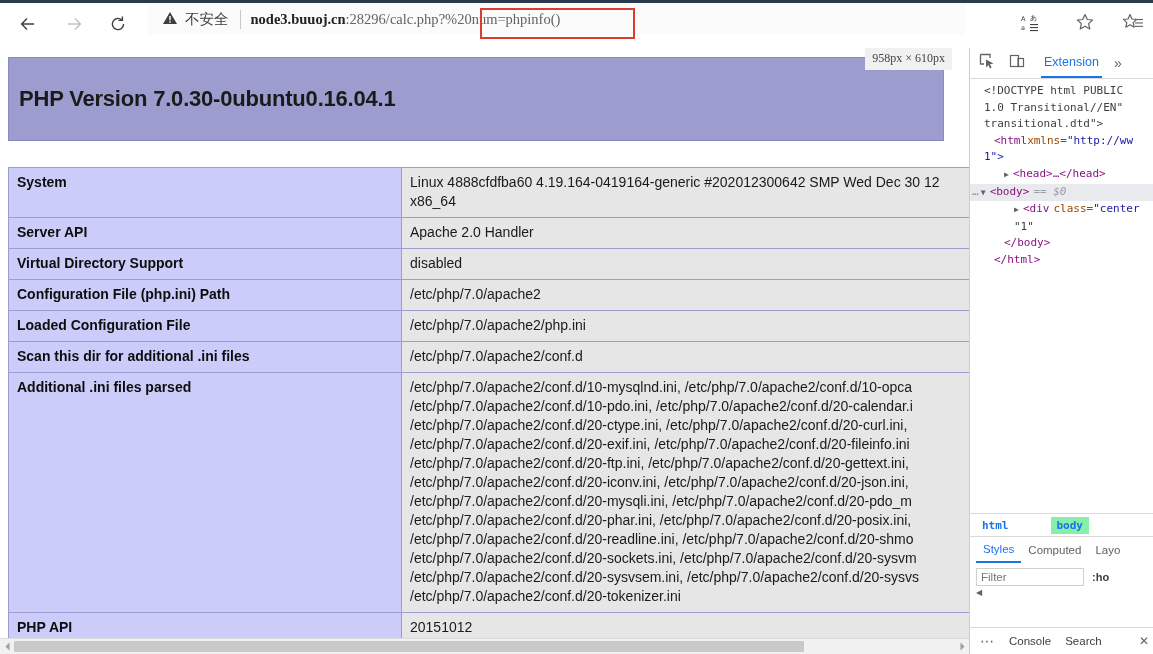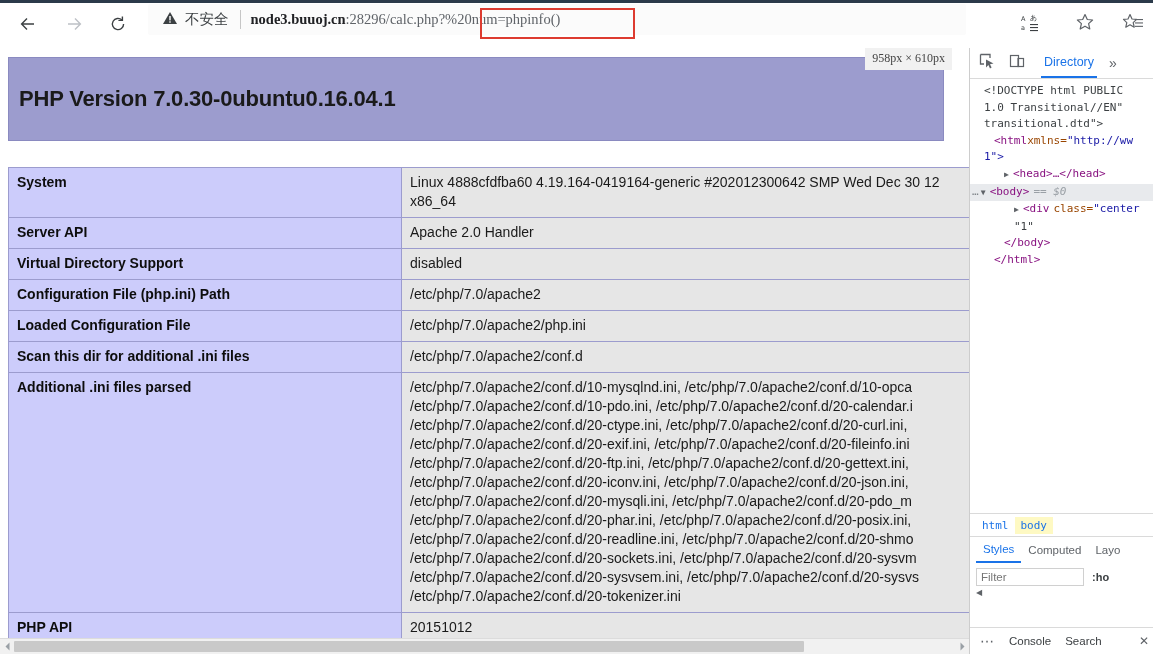--- a/index.html
+++ b/index.html
@@ -346,23 +346,25 @@
     display: flex;
     align-items: center;
     font-size: 11px;
     background: #ffffff;
     padding-left: 6px;
   }
   .crumb {
     color: #1a73e8;
     padding: 2px 6px;
     font-family: "DejaVu Sans Mono", monospace;
+    font-weight: bold;
   }
   .crumb.active {
-    background: #fef9c3;
+    background: #86efac;
+    margin-left: 36px;
   }
 
   
   #dt-styles-tabs {
     height: 26px;
     border-top: 1px solid #dadada;
     display: flex;
     align-items: center;
     background: #ffffff;
     padding-left: 6px;
@@ -643,21 +645,21 @@
       </span>
     </div>
     <div class="dt-icon-btn" id="dt-device-btn">
       <span>
         <svg width="16" height="16" viewBox="0 0 16 16">
           <rect x="1.5" y="2.5" width="8" height="11" fill="none" stroke="#5f6368" stroke-width="1.2"></rect>
           <rect x="9" y="5.5" width="5.5" height="8" fill="none" stroke="#5f6368" stroke-width="1.2"></rect>
         </svg>
       </span>
     </div>
-    <div id="dt-tab-elements">Directory</div>
+    <div id="dt-tab-elements">Extension</div>
     <div id="dt-more-tabs">»</div>
   </div>
 
   <div id="dom-tree">
     <div class="dom-line">
       <span class="comment">&lt;!DOCTYPE html PUBLIC</span>
     </div>
     <div class="dom-line">
       <span class="comment">1.0 Transitional//EN"</span>
     </div>

